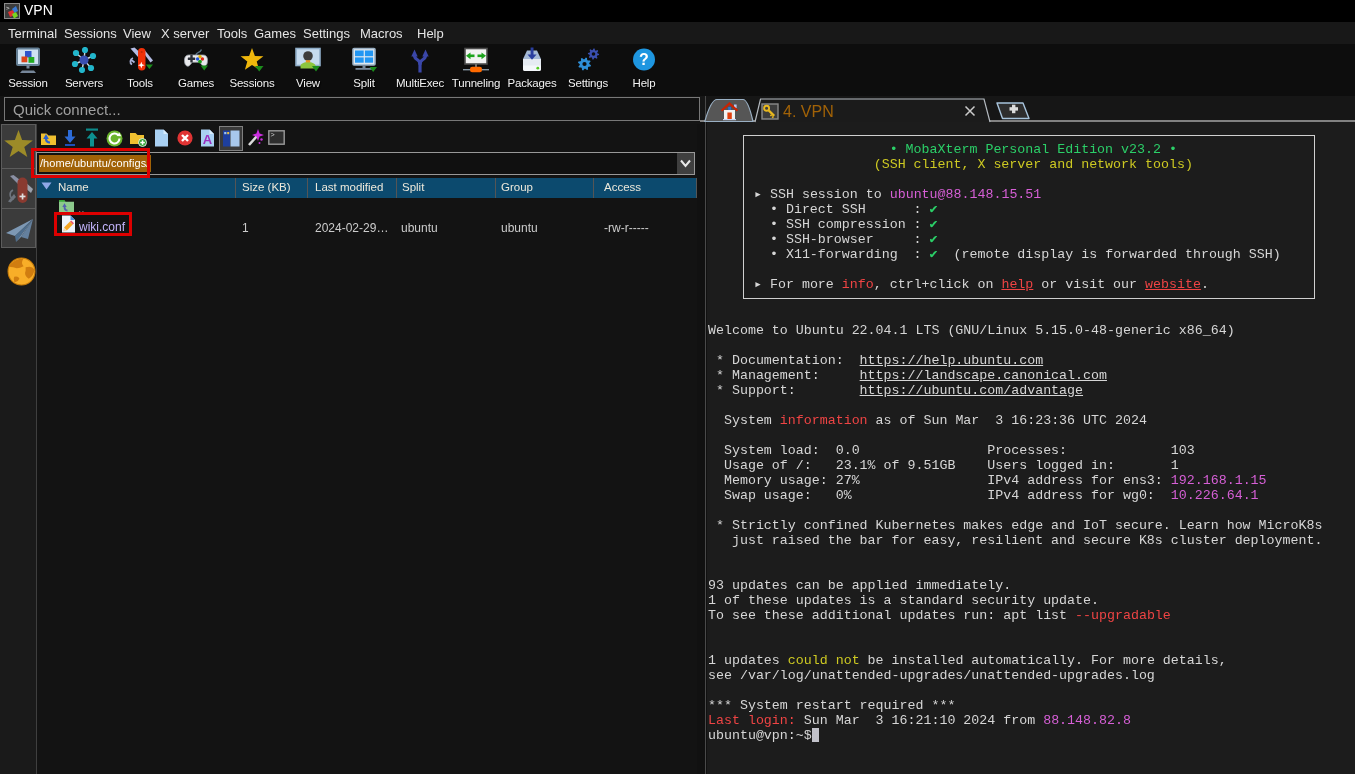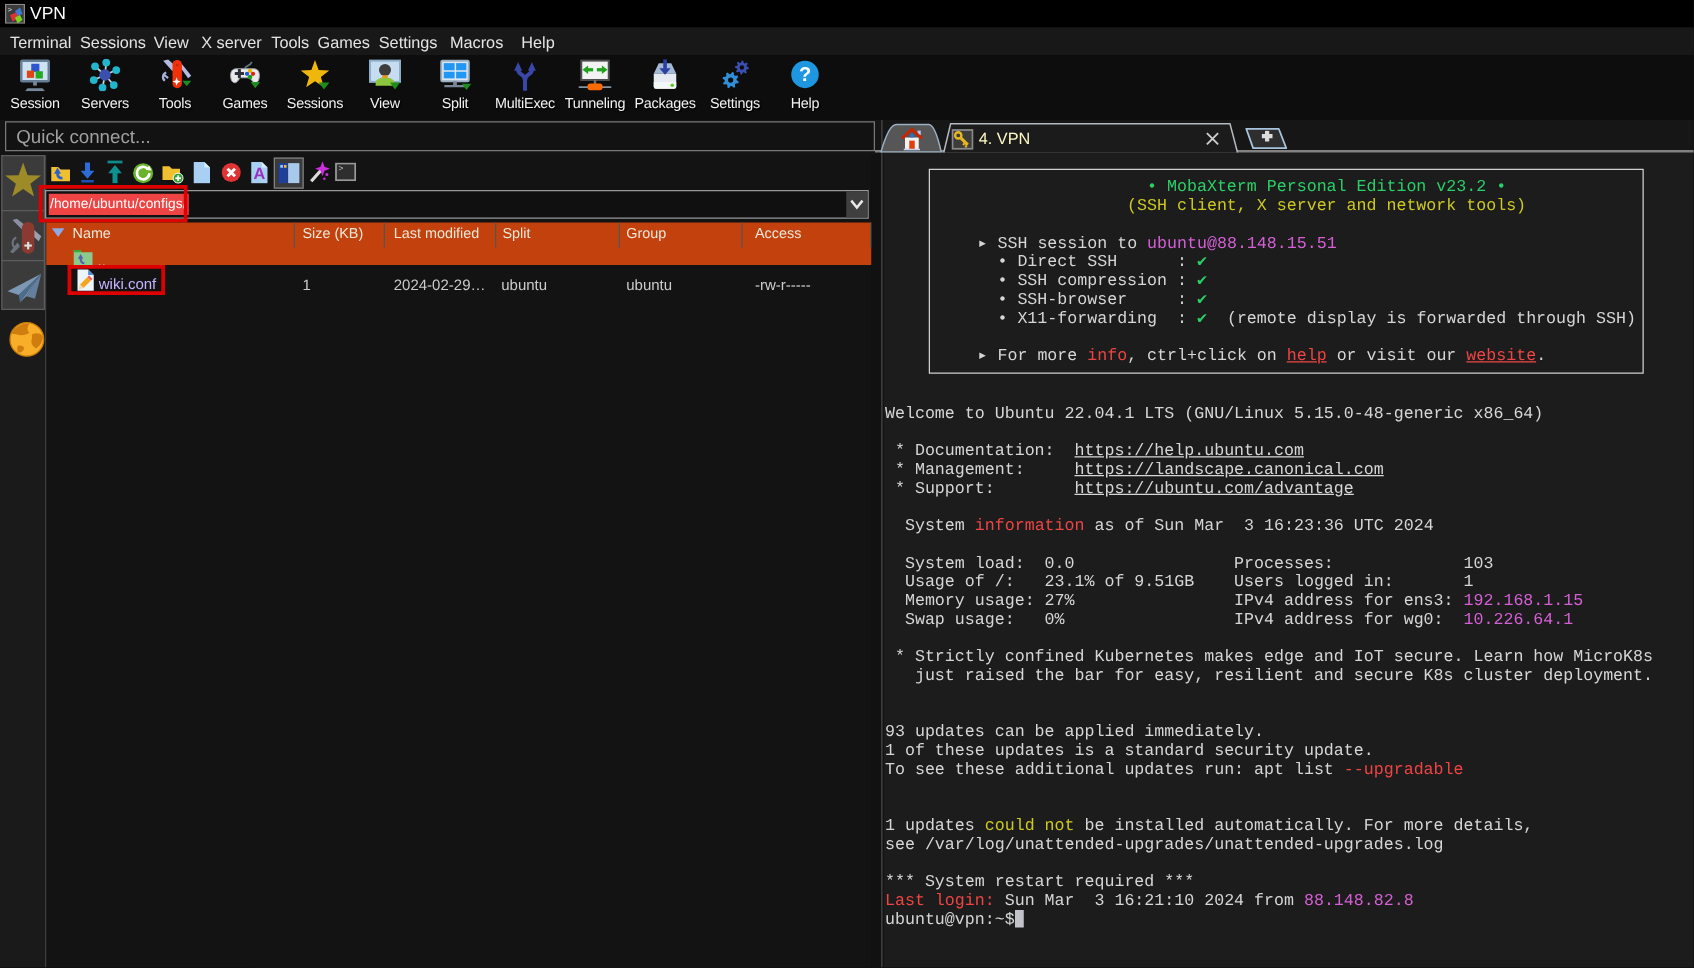--- a/index.html
+++ b/index.html
@@ -18,32 +18,32 @@
 
 #qc-row { left:0; top:96px; width:700px; height:28px; background:#141414; }
 #qc { left:4px; top:97px; width:696px; height:24px; background:#121212; border:1px solid #787878; color:#a0a0a0; font-size:15px; line-height:23px; padding-left:8px; }
 
 #sidebar { left:0; top:124px; width:37px; height:650px; background:#1a1a1a; }
 .scell { position:absolute; left:1px; width:35px; background:#3b3b3b; border:1px solid #5c5c5c; }
 
 #fpanel { left:37px; top:124px; width:660px; height:650px; background:#131313; }
 #combo { left:36px; top:152px; width:659px; height:23px; border:1px solid #989898; background:#101010; }
 #combo-btn { left:677px; top:153px; width:17px; height:21px; background:#3f3f3f; }
-#path-sel { left:39px; top:155px; height:17px; background:#ef4444; color:#fff; font-size:11px; line-height:17px; padding:0 2px 0 1px; letter-spacing:0.05px; }
+#path-sel { left:39px; top:155px; height:17px; background:#a16207; color:#fff; font-size:11px; line-height:17px; padding:0 2px 0 1px; letter-spacing:0.05px; }
 .redrect { border:3px solid #dd0000; }
-#thead { left:37px; top:178px; width:660px; height:34px; background:#c2410c; }
+#thead { left:37px; top:178px; width:660px; height:20px; background:#0c4a6e; }
 .th { position:absolute; top:0; height:20px; border-right:1px solid #555; color:#ece8da; font-size:11.5px; line-height:19px; }
 .trow { position:absolute; color:#cccccc; font-size:12px; }
 
 #tabstrip { left:700px; top:96px; width:655px; height:26px; background:#161616; }
 #term { left:707px; top:122px; width:648px; height:652px; background:#1c1c1c; }
 #vdiv { left:705px; top:96px; width:1px; height:678px; background:#4a4a4a; }
 #banner-box { left:743px; top:135px; width:572px; height:164px; border:1px solid #cfcfcf; }
 pre { font-family:"Liberation Mono", monospace; font-size:13.3px; line-height:15px; color:#d6d6d6; }
-#banner-pre { left:754px; top:142px;margin-left:28px; }
+#banner-pre { left:754px; top:142px; }
 #term-pre { left:708px; top:323px; }
 .g { color:#2bcf68; } 
 .y { color:#cdc922; } 
 .m { color:#d65fd6; } 
 .c { color:#ef4444; } 
 .u { text-decoration:underline; }
 .cursor { display:inline-block; width:7px; height:14px; background:#c2c2ca; vertical-align:-3px; }
 </style>
 </head>
 <body>
@@ -360,21 +360,21 @@
   </svg>
 <svg class="abs" style="left:750px; top:97px" width="245" height="26" viewBox="0 0 245 26">
     <path d="M5,25 L10.5,2 L234,2 L240,25" fill="#1b1b1b" stroke="#b4bac0" stroke-width="1.2"></path>
   </svg>
 <svg class="abs" style="left:761px; top:103px" width="18" height="17" viewBox="0 0 18 17">
     <rect x="1" y="1" width="16" height="15" fill="#3c3c3c" stroke="#8a8a8a" stroke-width="1.4"></rect>
     <circle cx="5.6" cy="5.3" r="2.5" fill="none" stroke="#e8b820" stroke-width="1.9"></circle>
     <path d="M7.8,7.5 L13.2,12.9" stroke="#e8b820" stroke-width="2.4"></path>
     <path d="M10.6,11.7 L9.4,13 M12.4,13.4 L11.2,14.8" stroke="#e8b820" stroke-width="1.6"></path>
   </svg>
-<div class="abs" style="left:783px; top:103px; font-size:13px; color:#fef9c3">4. VPN</div>
+<div class="abs" style="left:783px; top:103px; font-size:16px; color:#a16207">4. VPN</div>
 <svg class="abs" style="left:964px; top:105px" width="12" height="12" viewBox="0 0 12 12">
     <path d="M1.5,1.5 L10.5,10.5 M10.5,1.5 L1.5,10.5" stroke="#cccccc" stroke-width="1.5"></path>
   </svg>
 <svg class="abs" style="left:993px; top:100px" width="42" height="22" viewBox="0 0 42 22">
     <path d="M4,3 L30,3 L36,18.5 L9.5,18.5 Z" fill="#2e2e2e" stroke="#a8c4dc" stroke-width="1.4" stroke-linejoin="round"></path>
     <rect x="16.5" y="7.2" width="8.5" height="3.4" fill="#dcdcdc"></rect>
     <rect x="19" y="4.7" width="3.4" height="8.5" fill="#dcdcdc"></rect>
   </svg>
 <div class="abs" id="banner-box"></div>
 <pre class="abs" id="banner-pre"><span class="g">                 • MobaXterm Personal Edition v23.2 •</span>

